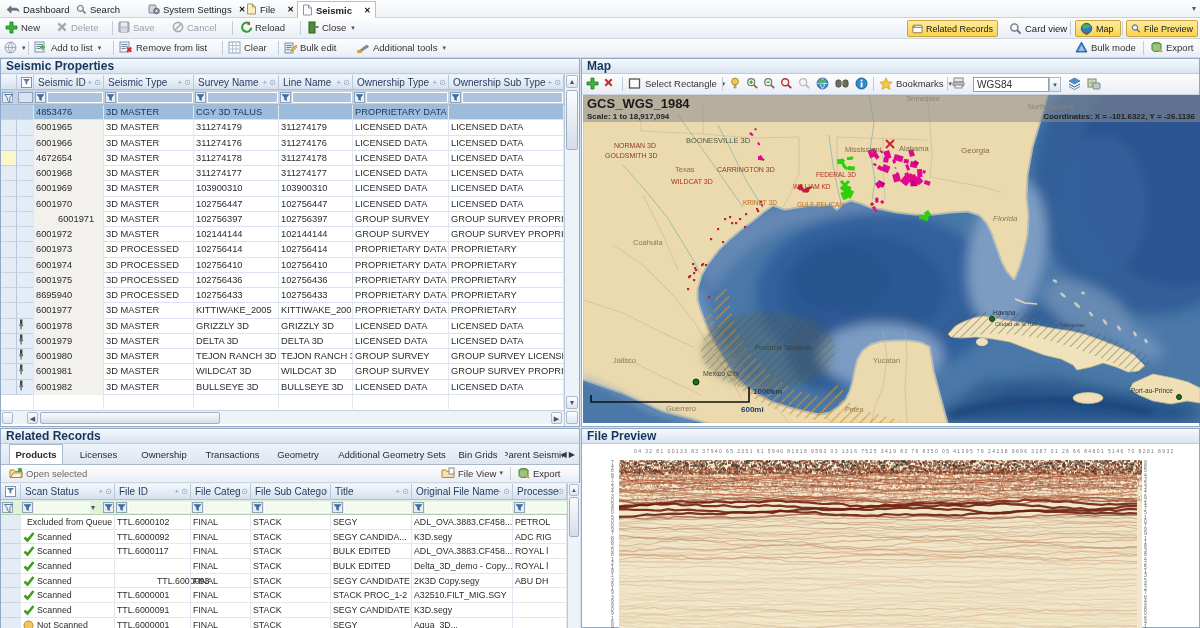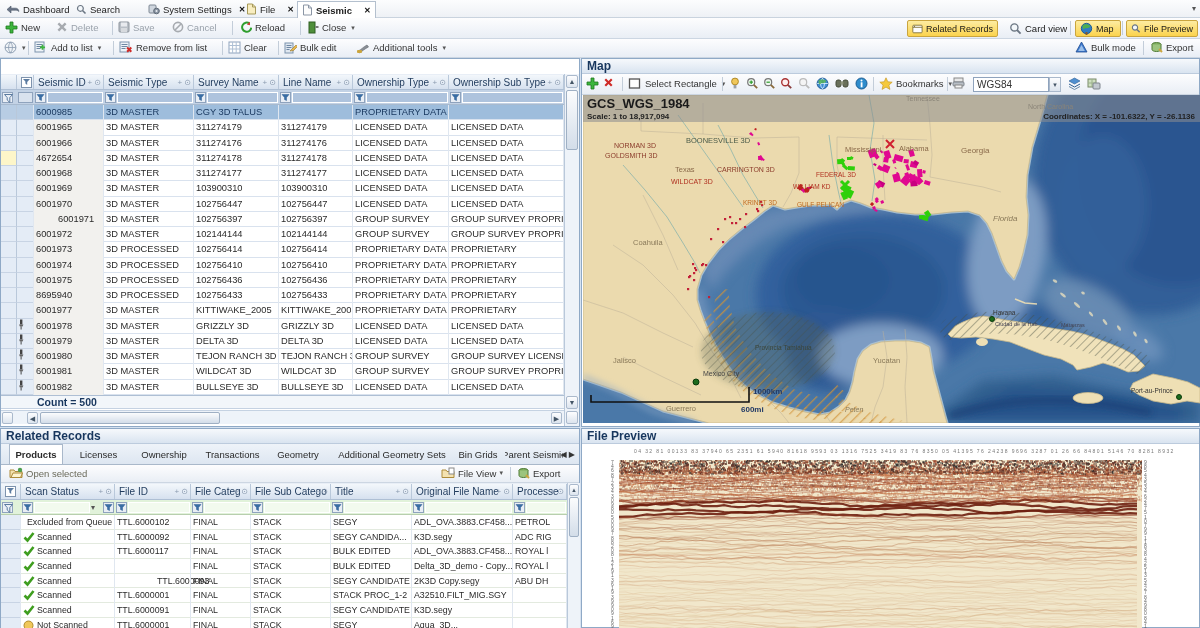--- a/index.html
+++ b/index.html
@@ -151,20 +151,21 @@
         <path d="M6.5 4 9.8 10H3.2z" fill="#9cc0ea"></path>
       </svg>Bulk mode</div>
     <div class="tsep" style="left:1143px;top:2px;height:14px;"></div>
     <div class="titem" style="left:1150px;top:2px;"><svg width="13" height="13" viewBox="0 0 13 13">
         <ellipse cx="6.5" cy="3.5" rx="4.5" ry="2" fill="#7fae5f" stroke="#4f7a34"></ellipse>
         <path d="M2 3.5v5c0 1.1 2 2 4.5 2s4.5-.9 4.5-2v-5" fill="#9cc47e" stroke="#4f7a34"></path>
         <path d="M9 8l3 3" stroke="#caa53e" stroke-width="2"></path>
       </svg>Export</div>
   </div>
 <div class="panel" style="left:0px;top:58px;width:580px;height:369px;">
+    <div class="phead">Seismic Properties</div>
     <div class="ghead" style="left:0;top:15px;width:563px;height:16px;">
       <div class="gcol" style="left:0;width:16px;"></div>
       <div class="gcol" style="left:16px;width:17px;">
         <svg width="11" height="11" viewBox="0 0 11 11">
           <rect x="0.5" y="0.5" width="10" height="10" fill="#fff" stroke="#7e93ad"></rect>
           <path d="M2 2h7L6.2 5v3L4.4 6.5v-2z" fill="#5b7ba0"></path>
         </svg>
       </div>
       <div class="gcol" style="left:33px;width:70px;">Seismic ID<span class="sorticons">+ ⊙</span></div>
       <div class="gcol" style="left:103px;width:90px;">Seismic Type<span class="sorticons">+ ⊙</span></div>
@@ -215,21 +216,21 @@
           <path d="M1 1.5h7L5.5 4.6v3L3.5 6.5v-2z" fill="#3a6ea5" stroke="#2a5c92" stroke-width="0.5"></path>
         </svg>
       </div>
       <div class="fbox" style="left:461px;width:101px;"></div>
     </div>
     <div class="abs" style="left:0;top:46px;width:563px;height:303.75px;background:#fff;overflow:hidden;">
       <div class="abs" style="left:0;top:0.0px;width:563px;height:15.25px;">
         <div class="gut" style="left:0;top:0;width:16px;height:15.25px;background:#b8cde4;"></div>
         <div class="gut" style="left:16px;top:0;width:17px;height:15.25px;background:#b8cde4;text-align:center;"></div>
         <div class="abs" style="left:33px;top:0;width:530px;height:15.25px;background:#9ebddc;border-bottom:1px solid #d9e2ee;"></div>
-        <div class="cell" style="left:33px;top:0;width:70px;color:#17365d;font-weight:500;">6000985</div>
+        <div class="cell" style="left:33px;top:0;width:70px;color:#17365d;font-weight:500;">4853476</div>
         <div class="cell" style="left:103px;top:0;width:90px;color:#17365d;font-weight:500;">3D MASTER</div>
         <div class="cell" style="left:193px;top:0;width:85px;color:#17365d;font-weight:500;">CGY 3D TALUS</div>
         <div class="cell" style="left:278px;top:0;width:74px;color:#17365d;font-weight:500;"></div>
         <div class="cell" style="left:352px;top:0;width:96px;color:#17365d;font-weight:500;">PROPRIETARY DATA</div>
         <div class="cell" style="left:448px;top:0;width:115px;color:#17365d;font-weight:500;"></div>
       </div>
       <div class="abs" style="left:0;top:15.25px;width:563px;height:15.25px;">
         <div class="gut" style="left:0;top:0;width:16px;height:15.25px;background:#e4ecf6;"></div>
         <div class="gut" style="left:16px;top:0;width:17px;height:15.25px;background:#e4ecf6;text-align:center;"></div>
         <div class="abs" style="left:33px;top:0;width:530px;height:15.25px;background:#ffffff;border-bottom:1px solid #d9e2ee;"></div>
@@ -475,23 +476,20 @@
         <div class="cell" style="left:352px;top:0;width:96px;color:#2a2a2a;">LICENSED DATA</div>
         <div class="cell" style="left:448px;top:0;width:115px;color:#2a2a2a;">LICENSED DATA</div>
       </div>
       <div class="colline" style="left:32px;"></div>
       <div class="colline" style="left:102px;"></div>
       <div class="colline" style="left:192px;"></div>
       <div class="colline" style="left:277px;"></div>
       <div class="colline" style="left:351px;"></div>
       <div class="colline" style="left:447px;"></div>
       <div class="colline" style="left:562px;"></div>
-    </div>
-    <div class="abs" style="left:0;top:335.75px;width:563px;height:14px;background:#f2f6fa;border-top:1px solid #aebfd4;border-bottom:1px solid #c5d2e2;">
-      <div class="abs" style="left:36px;top:0;font-weight:bold;color:#17365d;font-size:10.5px;line-height:13px;">Count = 500</div>
     </div>
     <div class="scroll" style="left:0;top:350.75px;width:563px;height:14px;border-top:1px solid #c5d2e2;">
       <div class="sbtn" style="left:1px;top:1px;width:11px;height:12px;"></div>
       <div class="sbtn" style="left:26px;top:1px;width:11px;height:12px;font-size:7px;color:#456;text-align:center;line-height:11px;">◀</div>
       <div class="sthumb" style="left:39px;top:1px;width:180px;height:12px;"></div>
       <div class="sbtn" style="left:550px;top:1px;width:11px;height:12px;font-size:7px;color:#456;text-align:center;line-height:11px;">▶</div>
     </div>
     <div class="scroll" style="left:563px;top:15px;width:15px;height:352px;border-left:1px solid #b9c8da;">
       <div class="sbtn" style="left:1px;top:1px;width:12px;height:13px;font-size:7px;color:#456;text-align:center;line-height:12px;">▲</div>
       <div class="sthumb" style="left:1px;top:16px;width:12px;height:60px;"></div>

